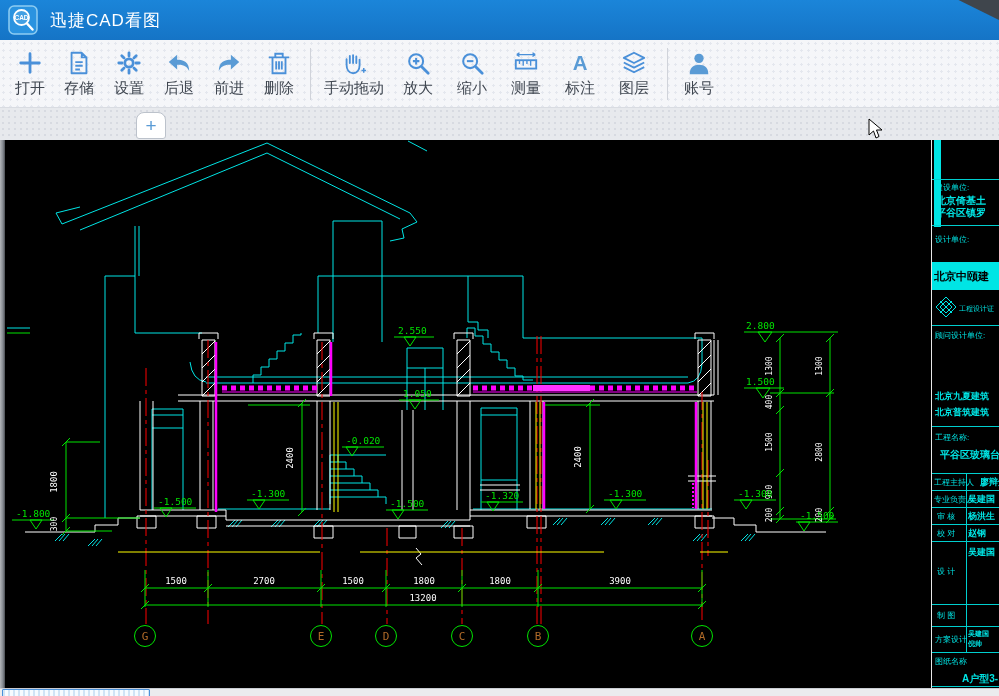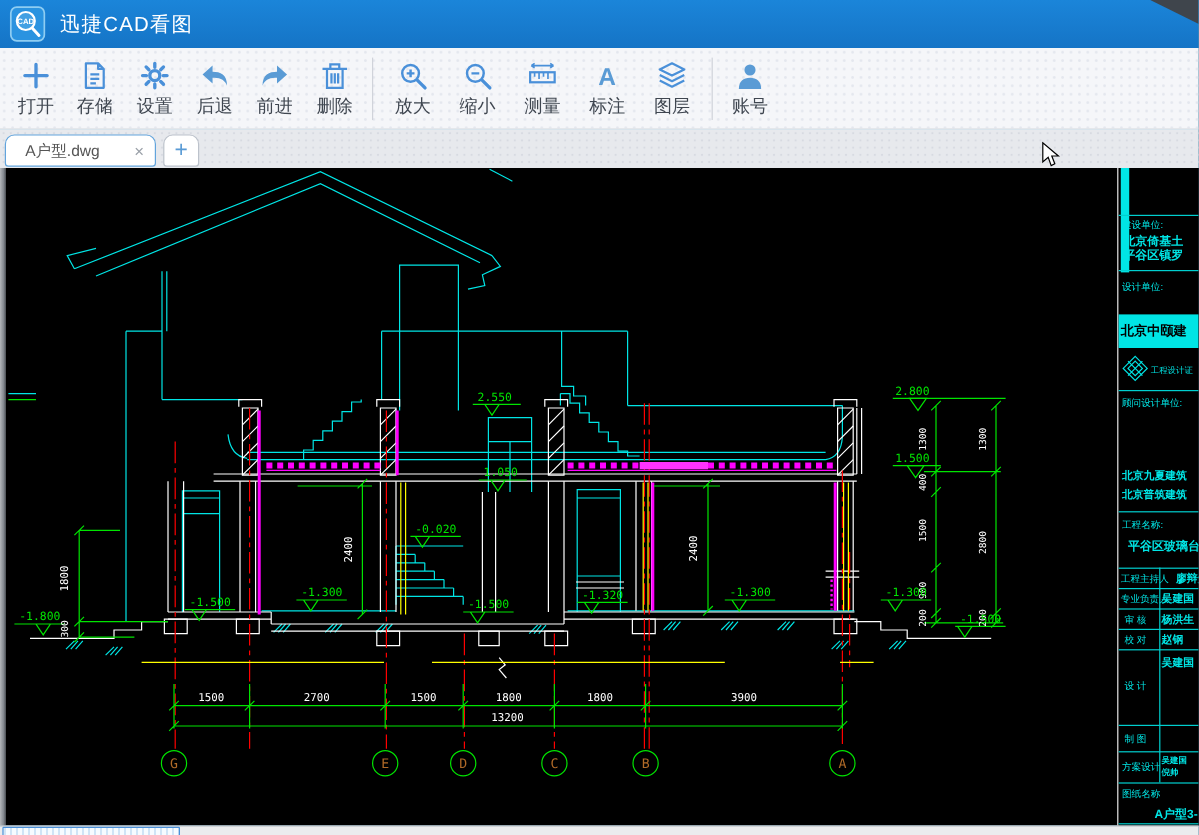--- a/index.html
+++ b/index.html
@@ -1,16 +1,16 @@
 <!DOCTYPE html>
 <html><head>
 <meta charset="utf-8">
 <style>
   html,body{margin:0;padding:0;background:#222;}
-  #app{position:relative;width:999px;height:696px;overflow:hidden;font-family:"Liberation Sans",sans-serif;background:#7dd3fc;text-decoration:underline;}
+  #app{position:relative;width:999px;height:696px;overflow:hidden;font-family:"Liberation Sans",sans-serif;background:#be185d;text-decoration:underline;}
   
   .titlebar{position:absolute;left:0;top:0;width:999px;height:40px;background:linear-gradient(#1b85d9,#1574c6);display:flex;align-items:center;}
   .logo{margin-left:8px;width:30px;height:30px;}
   .apptitle{color:#fff;font-size:17px;margin-left:12px;letter-spacing:1px;}
   .corner{position:absolute;right:0;top:0;width:46px;height:20px;background:#3f454c;clip-path:polygon(12% 0,100% 0,100% 100%);}
   
   .toolbar{position:absolute;left:0;top:40px;width:999px;height:68px;background:#f5f6f9;background-image:radial-gradient(circle,#e4e7ee 1px,transparent 1.2px);background-size:7px 7px;display:flex;align-items:center;padding-left:6px;box-sizing:border-box;border-bottom:1px solid #d9dce2;}
   .tbtn{display:flex;flex-direction:column;align-items:center;justify-content:center;height:60px;margin:0 2px;cursor:pointer;}
   .tbtn svg{display:block;}
   .tlabel{font-size:15px;color:#3f4650;margin-top:3px;white-space:nowrap;}
@@ -88,20 +88,27 @@
         </svg>
       <span class="tlabel">前进</span>
     </div>
     <div class="tbtn" style="width:46px">
       <svg width="26" height="26" viewBox="0 0 28 28">
           <path d="M7,8 V25 H21 V8 M3,8 H25 M10,8 V4 H18 V8 M11,12 V21 M14,12 V21 M17,12 V21" stroke="#4a90d9" stroke-width="2" fill="none"></path>
         </svg>
       <span class="tlabel">删除</span>
     </div>
     <div class="tsep"></div>
+    <div class="tbtn" style="width:70px">
+      <svg width="26" height="26" viewBox="0 0 28 28">
+          <path d="M6,16 V10 M9.5,14 V6.5 M13,14 V5.5 M16.5,14 V7 M20,16 V10.5 M6,16 C6,21 8.5,25 13,25 C17,25 20,22 20,16.5" stroke="#4a90d9" stroke-width="2" fill="none" stroke-linecap="round"></path>
+          <path d="M22,22 h5 m-2.5,-2.5 v5" stroke="#4a90d9" stroke-width="1.6"></path>
+        </svg>
+      <span class="tlabel">手动拖动</span>
+    </div>
     <div class="tbtn" style="width:50px">
       <svg width="26" height="26" viewBox="0 0 28 28">
           <circle cx="12" cy="12" r="7.5" stroke="#4a90d9" stroke-width="2.2" fill="none"></circle>
           <path d="M18,18 L25,25" stroke="#4a90d9" stroke-width="3" stroke-linecap="round"></path>
           <path d="M8.5,12 H15.5 M12,8.5 V15.5" stroke="#4a90d9" stroke-width="2.2"></path>
         </svg>
       <span class="tlabel">放大</span>
     </div>
     <div class="tbtn" style="width:50px">
       <svg width="26" height="26" viewBox="0 0 28 28">
@@ -135,24 +142,20 @@
     <div class="tbtn" style="width:46px">
       <svg width="26" height="26" viewBox="0 0 28 28">
           <circle cx="14" cy="9" r="5" fill="#5a9bd5"></circle>
           <path d="M4,26 C4,19 8,16 14,16 C20,16 24,19 24,26 Z" fill="#5a9bd5"></path>
         </svg>
       <span class="tlabel">账号</span>
     </div>
   </div>
 
   <div class="tabbar">
-    <div class="tab">
-      <span class="tabname">A户型.dwg</span>
-      <span class="tabclose">×</span>
-    </div>
     <div class="plustab">+</div>
   </div>
 
   <div class="canvas">
     <svg width="999" height="548" viewBox="0 140 999 548">
 
       <g stroke="#00e5e5" stroke-width="1" fill="none">
         <path d="M62,224 L267,143 L410,213 M80,230 L267,153 L400,219 M62,224 L56,213 L80,207 M410,213 L417,222 L402,229 L404,238 L390,241 M408,141 L427,151"></path>
         <path d="M333,276 V221 H382 V276 M333,276 V342 M382,276 V342 M318,276 H523 M318,276 V333 M468,276 V322 H478 V330 H488 V338 M523,276 V338 M523,338 H702 M702,338 V364"></path>
         <path d="M135,226 V333 M139,226 V276 M135,276 H105 M105,276 V518 M135,333 H202"></path>

